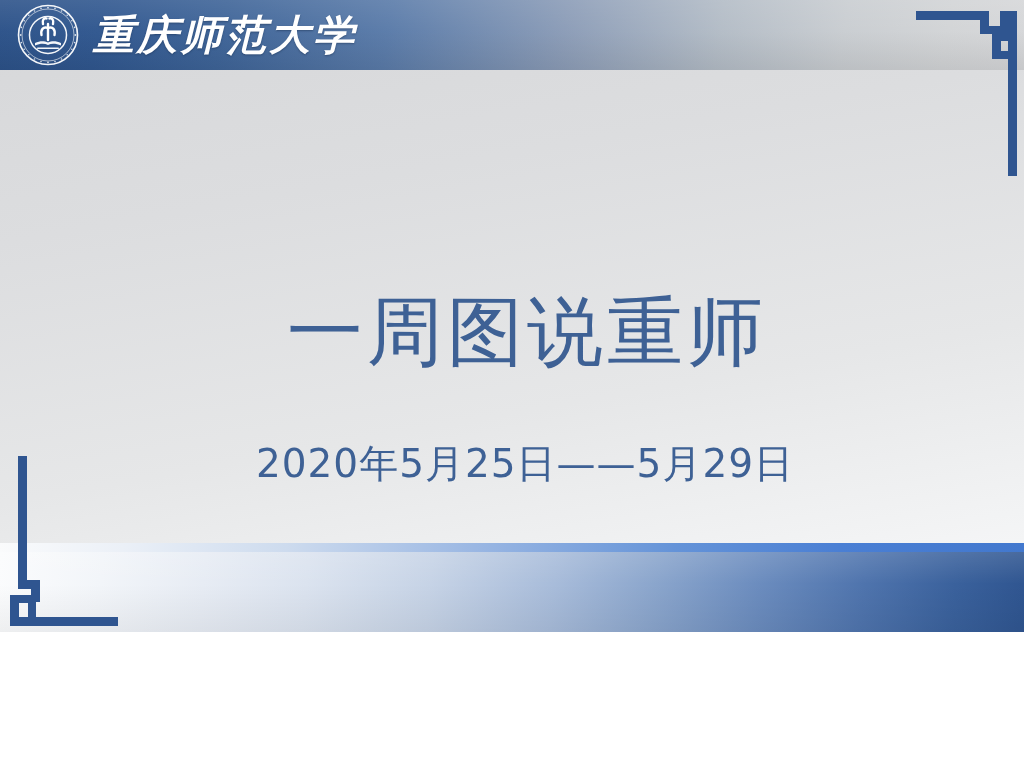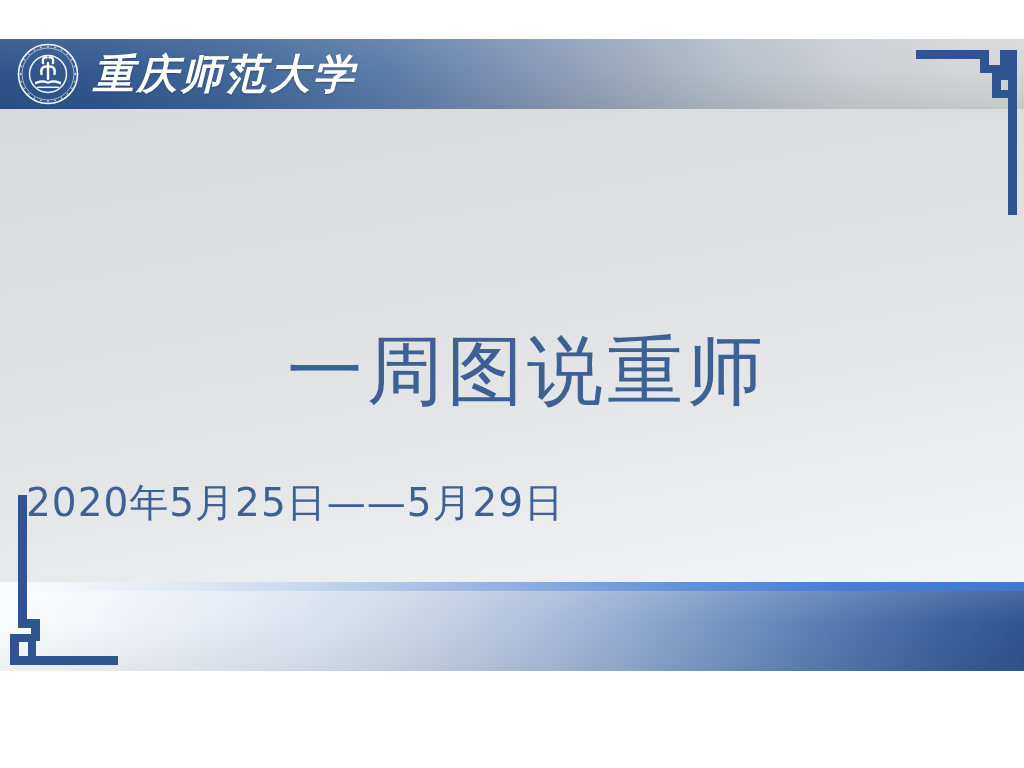--- a/index.html
+++ b/index.html
@@ -13,21 +13,20 @@
   body {
     font-family: "DejaVu Sans", "Liberation Sans", sans-serif;
   }
 
   .slide {
     position: relative;
     width: 1024px;
     height: 632px;
     overflow: hidden;
     background: linear-gradient(170deg, #d6d7d9 0%, #dcdddf 30%, #e6e7e8 62%, #f2f3f4 85%, #fbfbfc 100%);
-    margin-top: 39px;
   }
 
   
   .header-band {
     position: absolute;
     left: 0;
     top: 0;
     width: 1024px;
     height: 70px;
     background: linear-gradient(100deg,
@@ -129,21 +128,21 @@
     line-height: 1.05;
     white-space: nowrap;
   }
 
   
   .date-range {
     position: absolute;
     left: 0;
     top: 437px;
     width: 1024px;
-    text-align: left;
+    text-align: center;
     padding-left: 26px;
     box-sizing: border-box;
     font-family: "DejaVu Sans", "Liberation Sans", sans-serif;
     font-size: 39px;
     font-weight: 500;
     color: #3e6195;
     letter-spacing: 1px;
     white-space: nowrap;
   }
 

